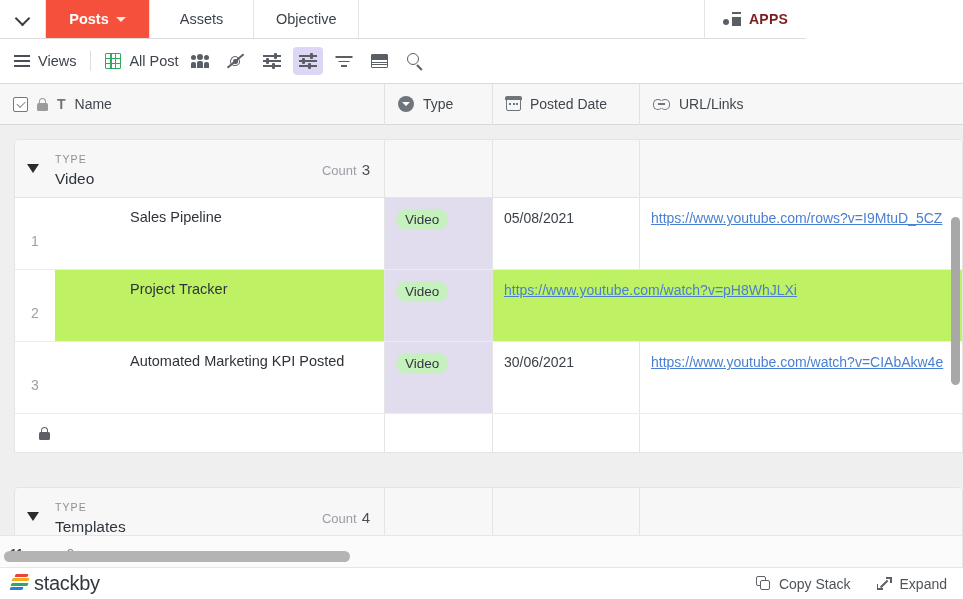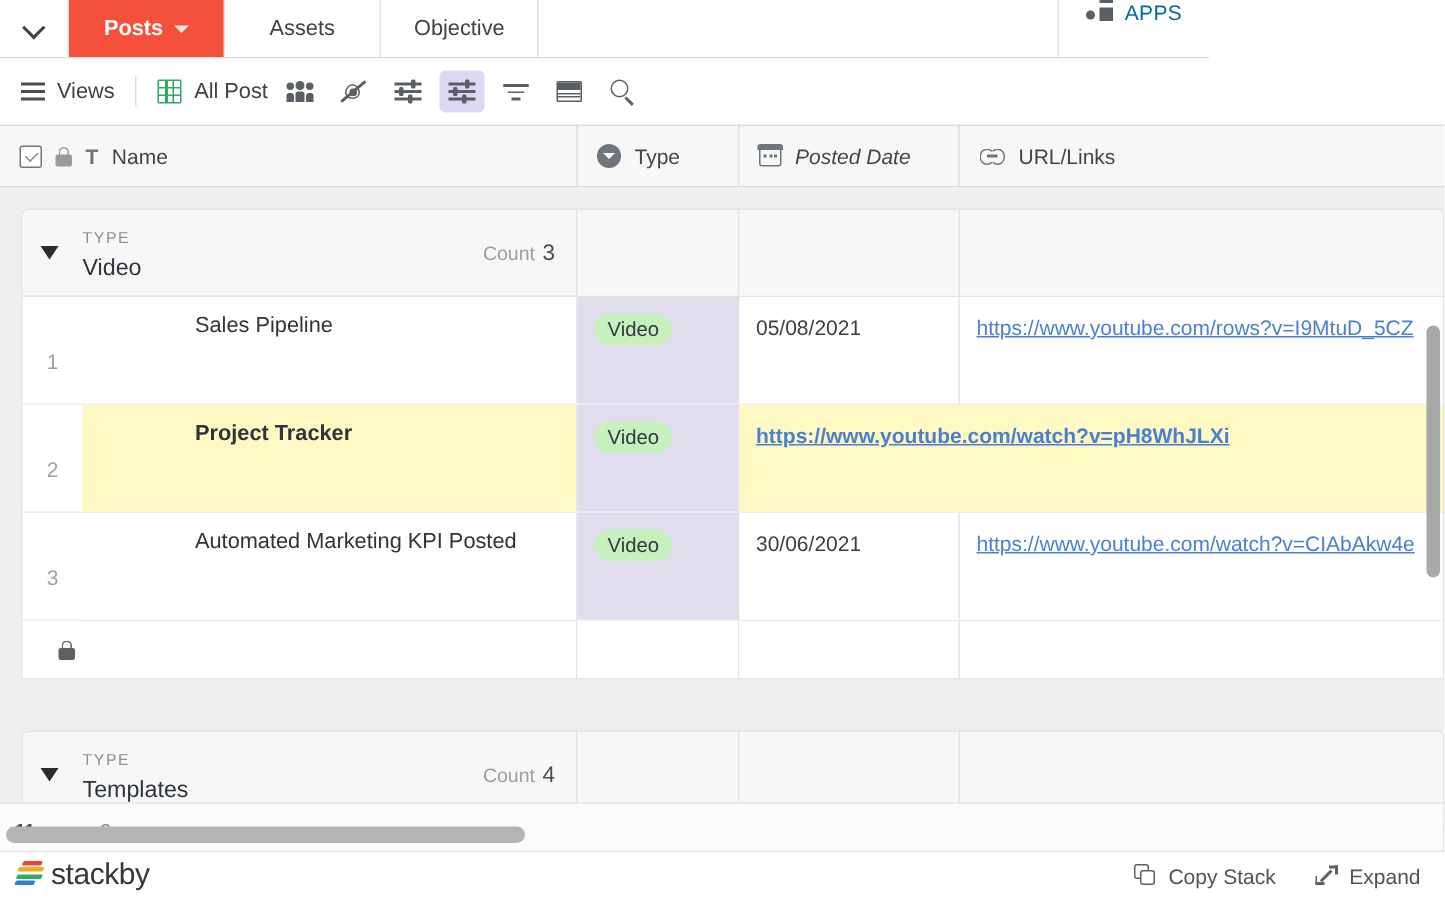--- a/index.html
+++ b/index.html
@@ -37,22 +37,22 @@
   }
   .tab.active {
     background: #f4503c; color: #ffffff; font-weight: bold;
   }
   .tab .dd {
     width: 0; height: 0; border-left: 5px solid transparent; border-right: 5px solid transparent;
     border-top: 5px solid rgba(255,255,255,.85); display:inline-block;
   }
   .tab-spacer { flex: 1; border-right: 1px solid #e3e3e3; }
   .apps-btn {
-    display:flex; gap:8px; padding: 0 18px; cursor:pointer;
-    font-size: 14px; color:#0369a1; font-weight: normal; letter-spacing:.2px;
+    display:flex; align-items:center; gap:8px; padding: 0 18px; cursor:pointer;
+    font-size: 14px; color:#7f1d1d; font-weight: bold; letter-spacing:.2px;
   }
   .apps-icon { position: relative; width: 18px; height: 14px; }
   .apps-icon i { position: absolute; background:#5a5f66; display:block; }
   .apps-icon .sq { width: 9px; height: 9px; right: 0; bottom: 0; }
   .apps-icon .cir { width: 6px; height: 6px; border-radius: 50%; left: 0; bottom: 1px; }
   .apps-icon .bar { width: 9px; height: 2px; right: 0; top: 0; }
 
   
   .toolbar {
     position: absolute; top: 39px; left: 0; width: 963px; height: 45px;
@@ -113,21 +113,21 @@
 
   
   .grid-head {
     position:absolute; top:84px; left:0; width:963px; height:41px;
     background:#f7f7f7; border-bottom:1px solid #d8d8d8; display:flex; align-items:center;
   }
   .hcell { height:41px; display:flex; align-items:center; gap:9px; padding-left:13px;
            border-right:1px solid #e2e2e2; font-size:14px; color:#41464e; cursor:pointer; }
   .hcell.name { width:385px; }
   .hcell.type { width:108px; }
-  .hcell.date { width:147px;font-style:italic; }
+  .hcell.date { width:147px; }
   .hcell.url  { flex:1; border-right:none; }
   .chk {
     width:15px;height:15px;border:1.4px solid #777;border-radius:2px;position:relative;background:#fff;flex:none;
   }
   .chk::after{content:"";position:absolute;left:3px;top:3.2px;width:7px;height:3.5px;border-left:1.6px solid #8a8a8a;border-bottom:1.6px solid #8a8a8a;transform:rotate(-45deg);}
   .lock-ico{position:relative;width:11px;height:13px;flex:none;}
   .lock-ico .body{position:absolute;bottom:0;left:0;width:11px;height:8px;background:#9b9b9b;border-radius:1.5px;}
   .lock-ico .shk{position:absolute;top:0;left:2.4px;width:6.2px;height:6px;border:1.6px solid #9b9b9b;border-bottom:none;border-radius:4px 4px 0 0;}
   .t-ico{font-size:14px;color:#70757c;font-weight:600;line-height:1;}
   .circ-dd{width:16px;height:16px;border-radius:50%;background:#6f757c;position:relative;flex:none;}
@@ -163,21 +163,21 @@
   .gh-txt .lbl { font-size:10.5px; letter-spacing:1.1px; color:#8b9097; text-transform:uppercase; }
   .gh-txt .val { font-size:15.5px; color:#2e343c; margin-top:3px; }
   .gh-count { position:absolute; right:14px; top:50%; transform:translateY(-50%); font-size:13px; color:#9a9ea4; }
   .gh-count b { color:#4a4f57; font-weight:normal; font-size:15px; margin-left:5px; }
   .gh-cell { border-right:1px solid #e4e4e4; background:#f7f7f7; }
   .gh-cell.type { width:108px; }
   .gh-cell.date { width:147px; }
   .gh-cell.url  { flex:1; border-right:none; }
 
   .drow { height:72px; border-bottom:1px solid #ececec; }
-  .drow.alt .c-name, .drow.alt .c-date, .drow.alt .c-url { background:#fef9c3;font-weight:bold; }
+  .drow.alt .c-name, .drow.alt .c-date, .drow.alt .c-url { background:#bef264; }
   .c-num { width:40px; display:flex; align-items:flex-end; justify-content:center;
            padding-bottom:20px; font-size:14px; color:#9ca0a6; background:inherit; }
   .c-name { width:330px; display:flex; align-items:flex-start; padding:11px 0 0 75px;
             font-size:14.5px; color:#2f343b; border-right:1px solid #e4e4e4; background:#fff; }
   .c-type { width:108px; background:#e2ddee; display:flex; align-items:flex-start;
             padding:11px 0 0 11px; border-right:1px solid #e4e4e4; }
   .chip { background:#c6f0bd; color:#33383e; font-size:13.5px; padding:3px 9px; border-radius:11px; }
   .c-date { width:147px; background:#fff; display:flex; align-items:flex-start;
             padding:12px 0 0 11px; font-size:14px; color:#3a3f46; border-right:1px solid #e4e4e4; }
   .c-url { flex:1; background:#fff; display:flex; align-items:flex-start; padding:12px 0 0 11px;

